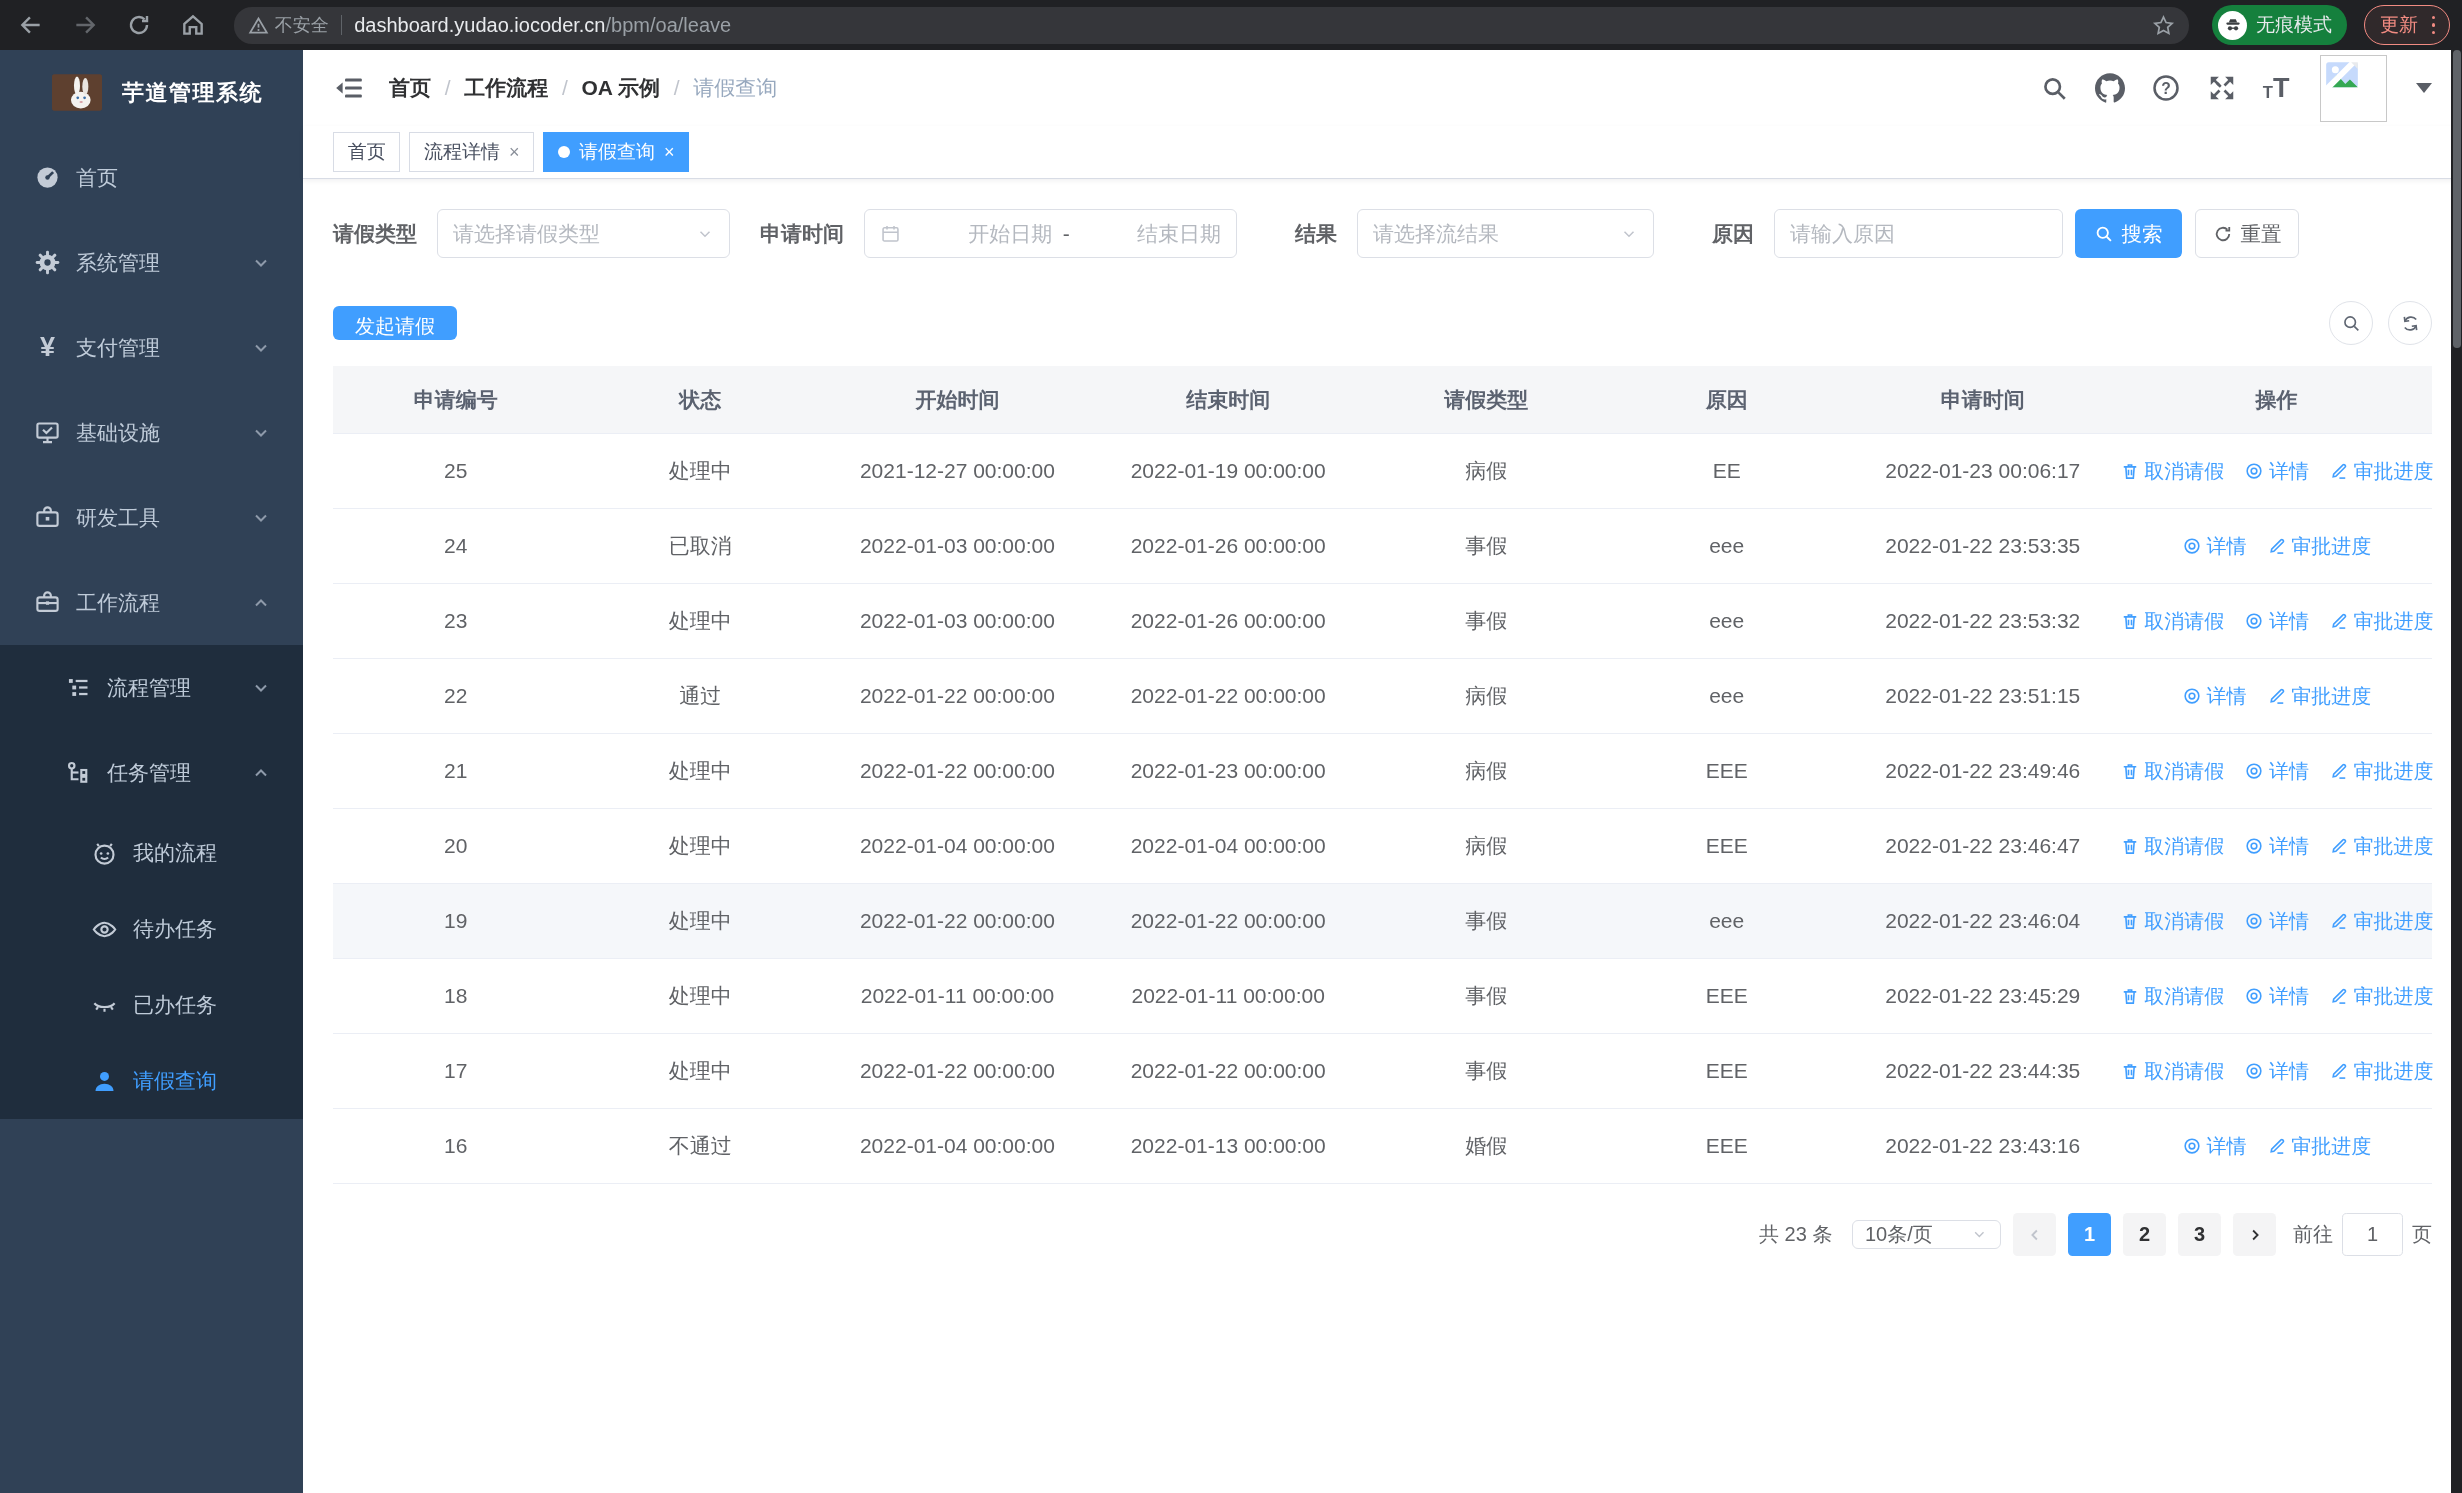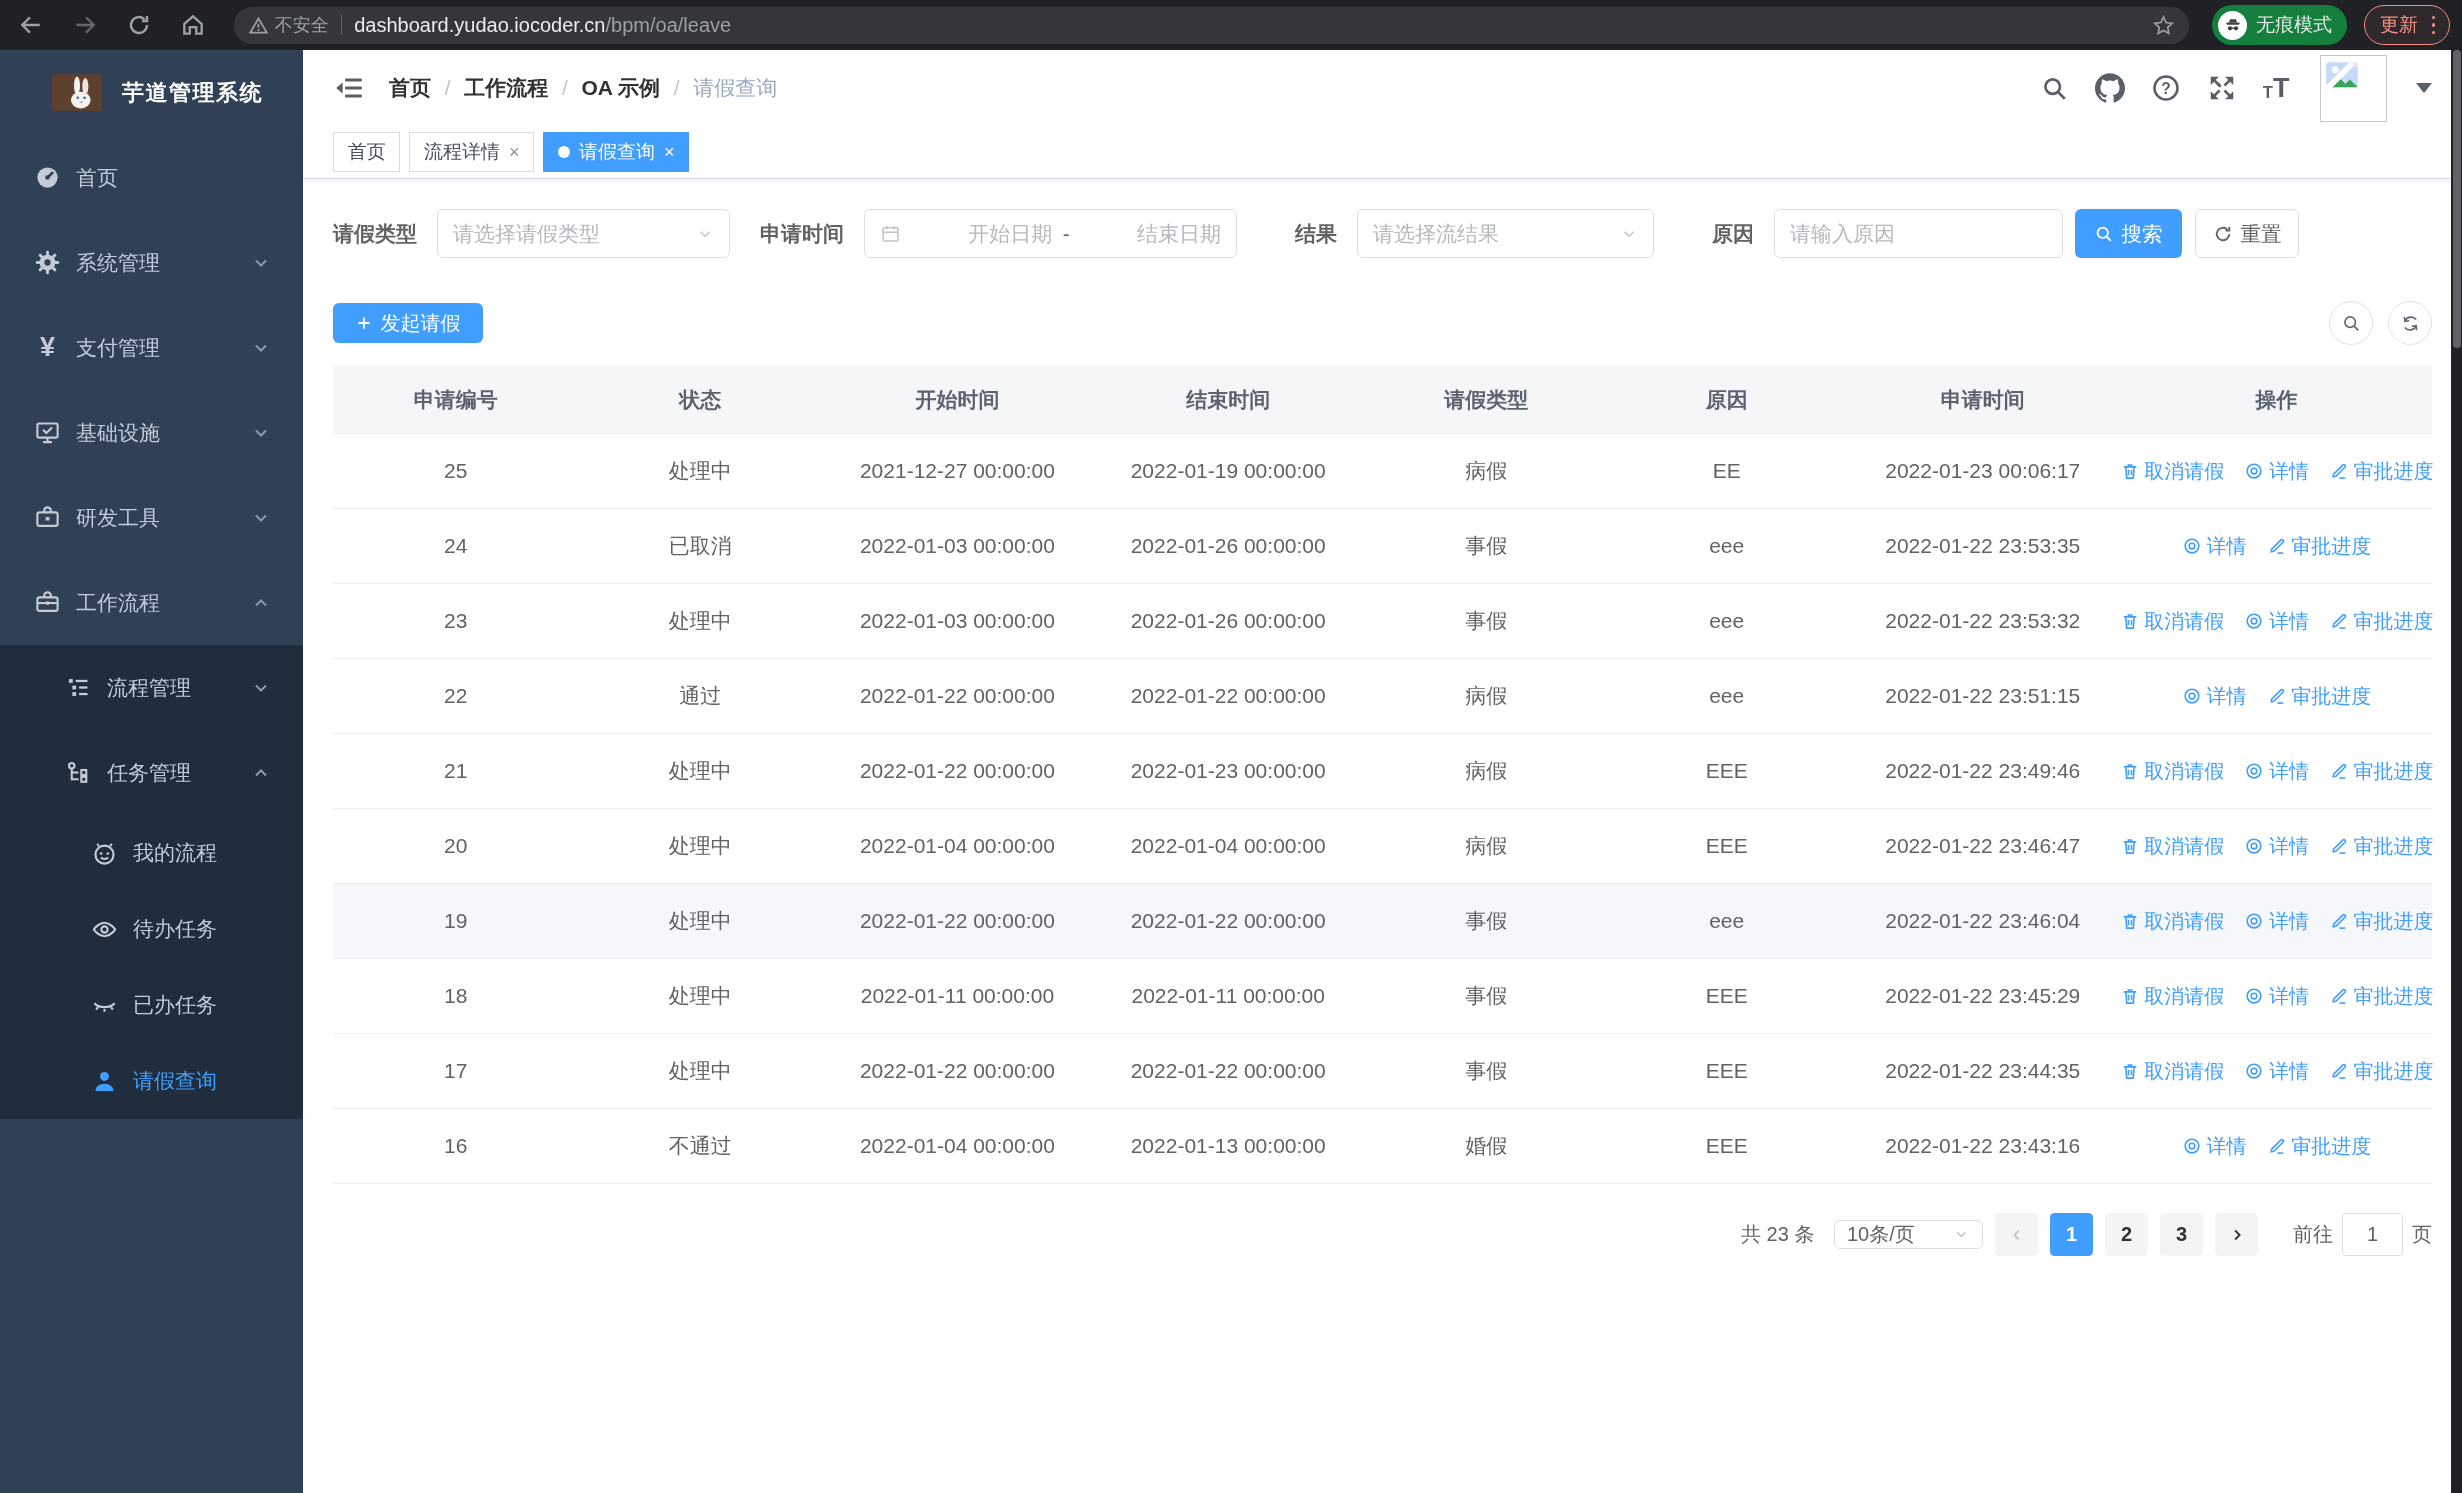--- a/index.html
+++ b/index.html
@@ -78,21 +78,21 @@
   .daterange .dph { flex: 1; text-align: right; }
   .daterange .dash { color: #606266; }
   .txtinput { padding: 0 15px; width: 100%; height: 100%; border: none; outline: none; font-size: 21px; border-radius: 6px; font-family: inherit; }
   .txtinput::placeholder { color: #b4b8bf; }
   .btn { height: 49px; border-radius: 6px; display: inline-flex; align-items: center; justify-content: center; gap: 7.6px; font-size: 20.5px; cursor: pointer; border: 1.5px solid transparent; }
   .btn-primary { background: #409eff; color: #fff; }
   .btn-plain { background: #fff; color: #606266; border-color: #dcdfe6; }
 
   
   .toolbar { margin-top: 43px; display: flex; align-items: center; }
-  .btn-create { padding: 0 21px; height: 40px; font-size: 20px; }
+  .btn-create { padding: 0 21px; height: 34px; font-size: 20px; flex-direction: column; }
   .tool-circles { margin-left: auto; display: flex; gap: 15px; }
   .circle-btn { width: 44px; height: 44px; border-radius: 50%; border: 1.5px solid #e0e3e9; background: #fff; color: #5f6672; display: flex; align-items: center; justify-content: center; cursor: pointer; }
 
   
   .table { margin-top: 21px; width: 100%; font-size: 21px; color: #606266; }
   .tr { display: flex; align-items: center; border-bottom: 1.5px solid #ebeef5; }
   .thead { background: #f5f6f8; height: 68px; font-weight: 600; color: #5b6270; border-bottom: 1.5px solid #ebeef5; display: flex; align-items: center; }
   .td, .th { text-align: center; padding: 0 6px; }
   .tr { height: 75px; }
   .tr:nth-child(7) { background: #f5f7fa; }
@@ -102,21 +102,21 @@
   .action-link { color: #409eff; font-size: 20px; display: inline-flex; align-items: center; gap: 4.6px; cursor: pointer; text-decoration: none; white-space: nowrap; }
   .action-link svg { flex: none; }
 
   
   .pagination { margin-top: 29px; display: flex; align-items: center; justify-content: flex-end; gap: 12px; font-size: 20px; color: #606266; }
   .pg-total { margin-right: 7.6px; }
   .pg-size { width: 149px; height: 29px; font-size: 20px; padding: 0 12px; }
   .pg-btn { min-width: 43px; height: 43px; border-radius: 4.6px; background: #f4f4f5; display: flex; align-items: center; justify-content: center; font-size: 20px; font-weight: 600; color: #303133; cursor: pointer; }
   .pg-btn.disabled { color: #c0c4cc; }
   .pg-btn.current { background: #409eff; color: #fff; }
-  .pg-goto { display: flex; align-items: center; gap: 9px; margin-left: 23px; }
+  .pg-goto { display: flex; align-items: center; gap: 9px; margin-left: 5px; }
   .pg-input { width: 61px; height: 43px; border: 1.5px solid #dcdfe6; border-radius: 4.6px; text-align: center; font-size: 20px; color: #606266; outline: none; font-family: inherit; }
 
   
   .scrollstrip { position: absolute; right: 0; top: 0; bottom: 0; width: 10.6px; background: #202124; }
   .scrollthumb { position: absolute; top: 0; left: 1.5px; width: 7.6px; height: 298px; border-radius: 3.8px; background: #5f6368; }
 </style>
 </head>
 <body>
 
 <div class="chrome">

